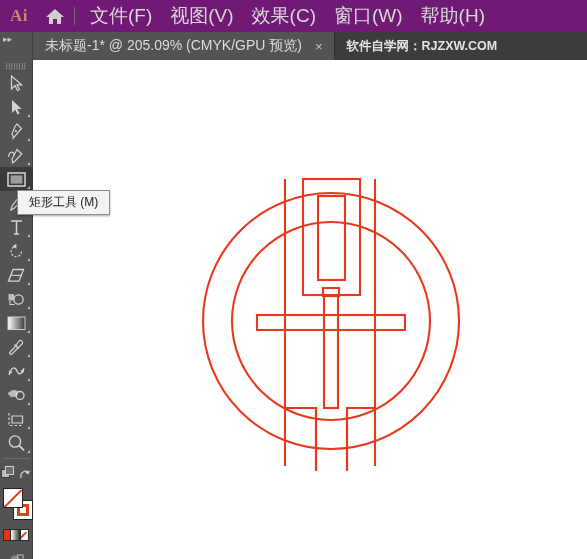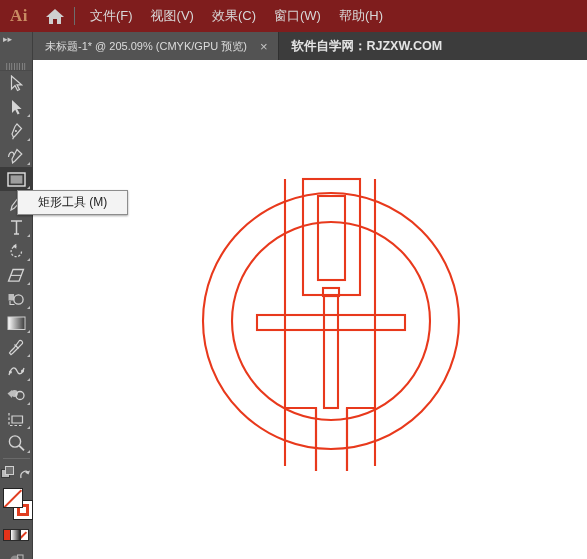--- a/index.html
+++ b/index.html
@@ -9,50 +9,50 @@
     background:#535353;
     color:#d6d6d6;
     font-size:12px;
     -webkit-font-smoothing:antialiased;
   }
   #app { position:relative; width:587px; height:559px; }
 
   
   .menubar {
     position:absolute; left:0; top:0; width:587px; height:32px;
-    background:#7f1d1d;
+    background:#701a75;
     display:flex; align-items:center;
   }
   .ai-logo {
     width:38px; height:32px; display:flex; align-items:center; justify-content:center;
     color:#c98b62; font-size:17px; font-weight:bold; letter-spacing:.5px;
     font-family:"Liberation Serif", serif;
   }
   .home-btn {
     width:34px; height:32px; display:flex; align-items:center; justify-content:center;
   }
   .vdiv { width:1px; height:18px; background:#6d6d6d; margin:0 6px 0 2px; }
   .menu-items { display:flex; align-items:center; gap:0px; }
   .menu-item {
-    padding:4px 9px; color:#d8d8d8; font-size:13px; white-space:nowrap;
+    padding:4px 9px; color:#d8d8d8; font-size:19px; white-space:nowrap;
     font-family:"Liberation Sans", sans-serif;
   }
 
   
   .tabbar {
     position:absolute; left:0; top:32px; width:587px; height:28px;
     background:#3c3c3c;
     display:flex; align-items:stretch;
   }
   .tabbar-left-gap { width:33px; background:#535353; border-bottom:1px solid #2b2b2b;}
   .doc-tab {
     background:#535353; display:flex; align-items:center; padding:0 8px 0 12px;
     gap:10px; border-right:1px solid #303030; height:28px;
   }
-  .doc-tab-title { color:#dcdcdc; font-size:11px; white-space:nowrap; }
+  .doc-tab-title { color:#dcdcdc; font-size:14px; white-space:nowrap; }
   .doc-tab-close { color:#c4c4c4; font-size:13px; padding:0 3px; line-height:1; }
   .site-label {
     display:flex; align-items:center; padding:8px 12px; color:#e4e4e4;
     font-size:12.5px; white-space:nowrap; font-weight:bold;
   }
 
   
   .toolpanel {
     position:absolute; left:0; top:32px; width:33px; height:527px;
     background:#535353; border-right:1px solid #3e3e3e;
@@ -101,21 +101,21 @@
     content:""; position:absolute; left:-4px; top:50%; width:140%; height:2px;
     background:#e03d20; transform:rotate(-45deg); transform-origin:center;
   }
   .colorbar { width:33px; height:14px; display:flex; margin-top:3px; padding:0 3px; }
   .cb { height:12px; border:1px solid #2a2a2a; }
 
   
   .tooltip {
     position:absolute; left:17px; top:190px;
     background:#f3f3f3; color:#1c1c1c; border:1px solid #8d8d8d;
-    padding:3px 20px; font-size:12px; white-space:nowrap;
+    padding:3px 11px; font-size:12px; white-space:nowrap;
     box-shadow:0 1px 2px rgba(0,0,0,.35);
     z-index:50;
   }
 
   
   .canvas {
     position:absolute; left:33px; top:60px; width:554px; height:499px;
     background:#ffffff; overflow:hidden;
   }
   .canvas svg { display:block; }

